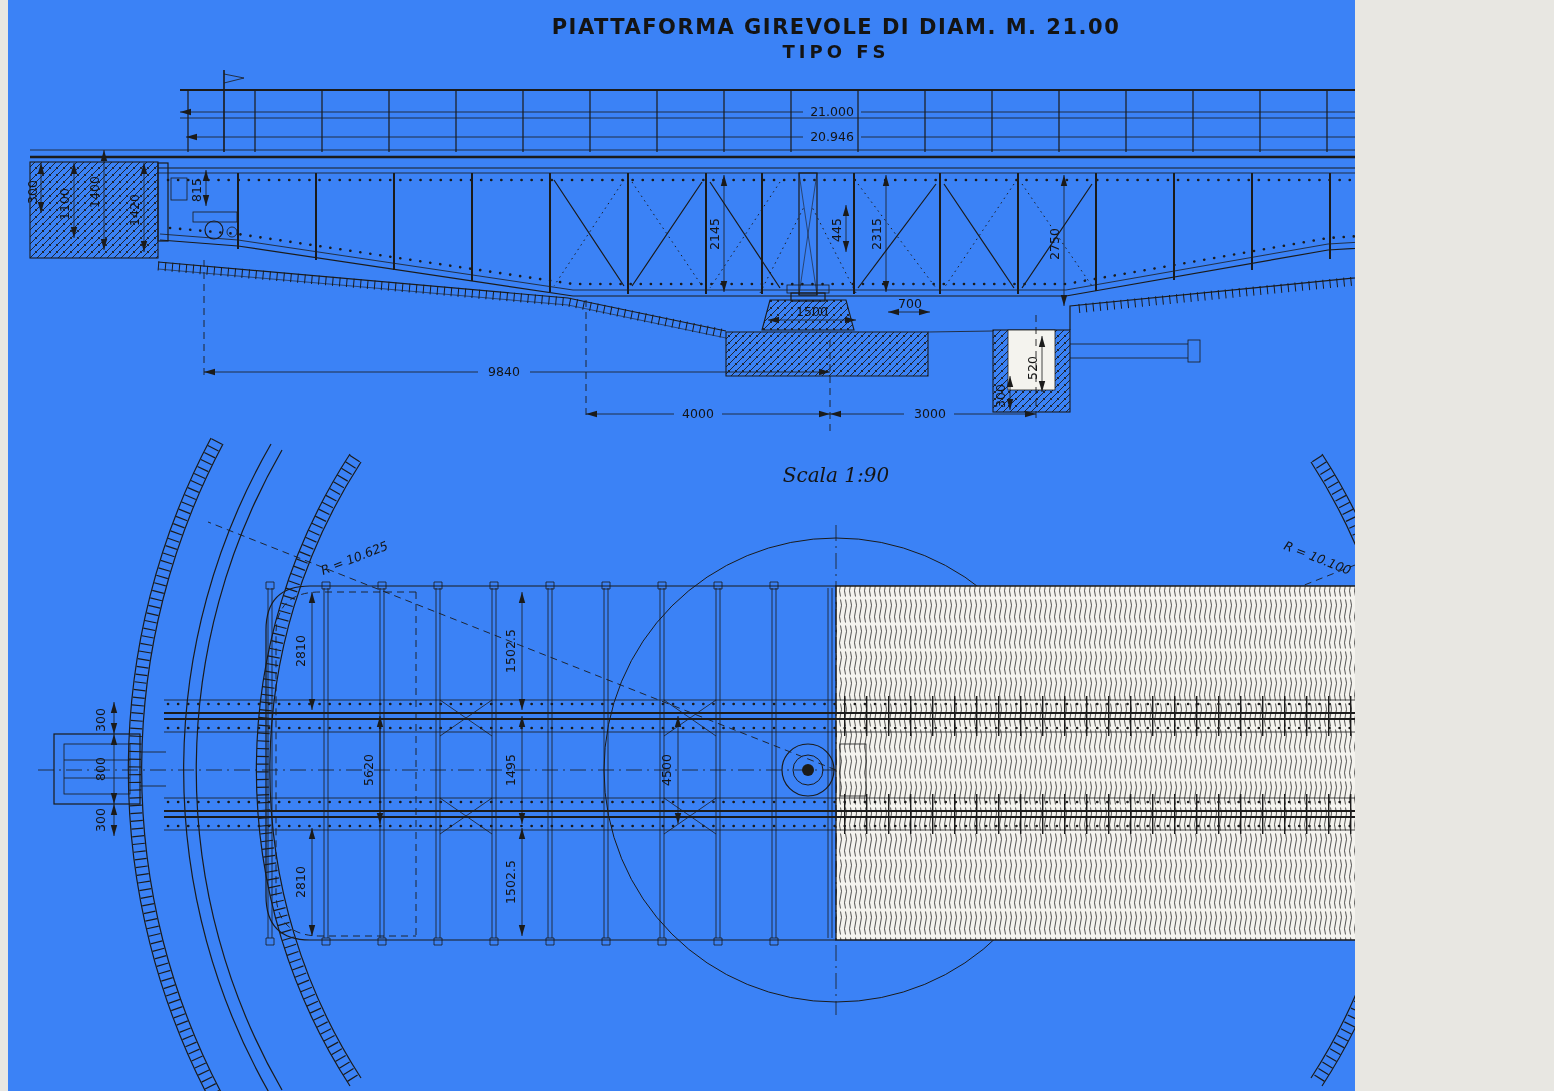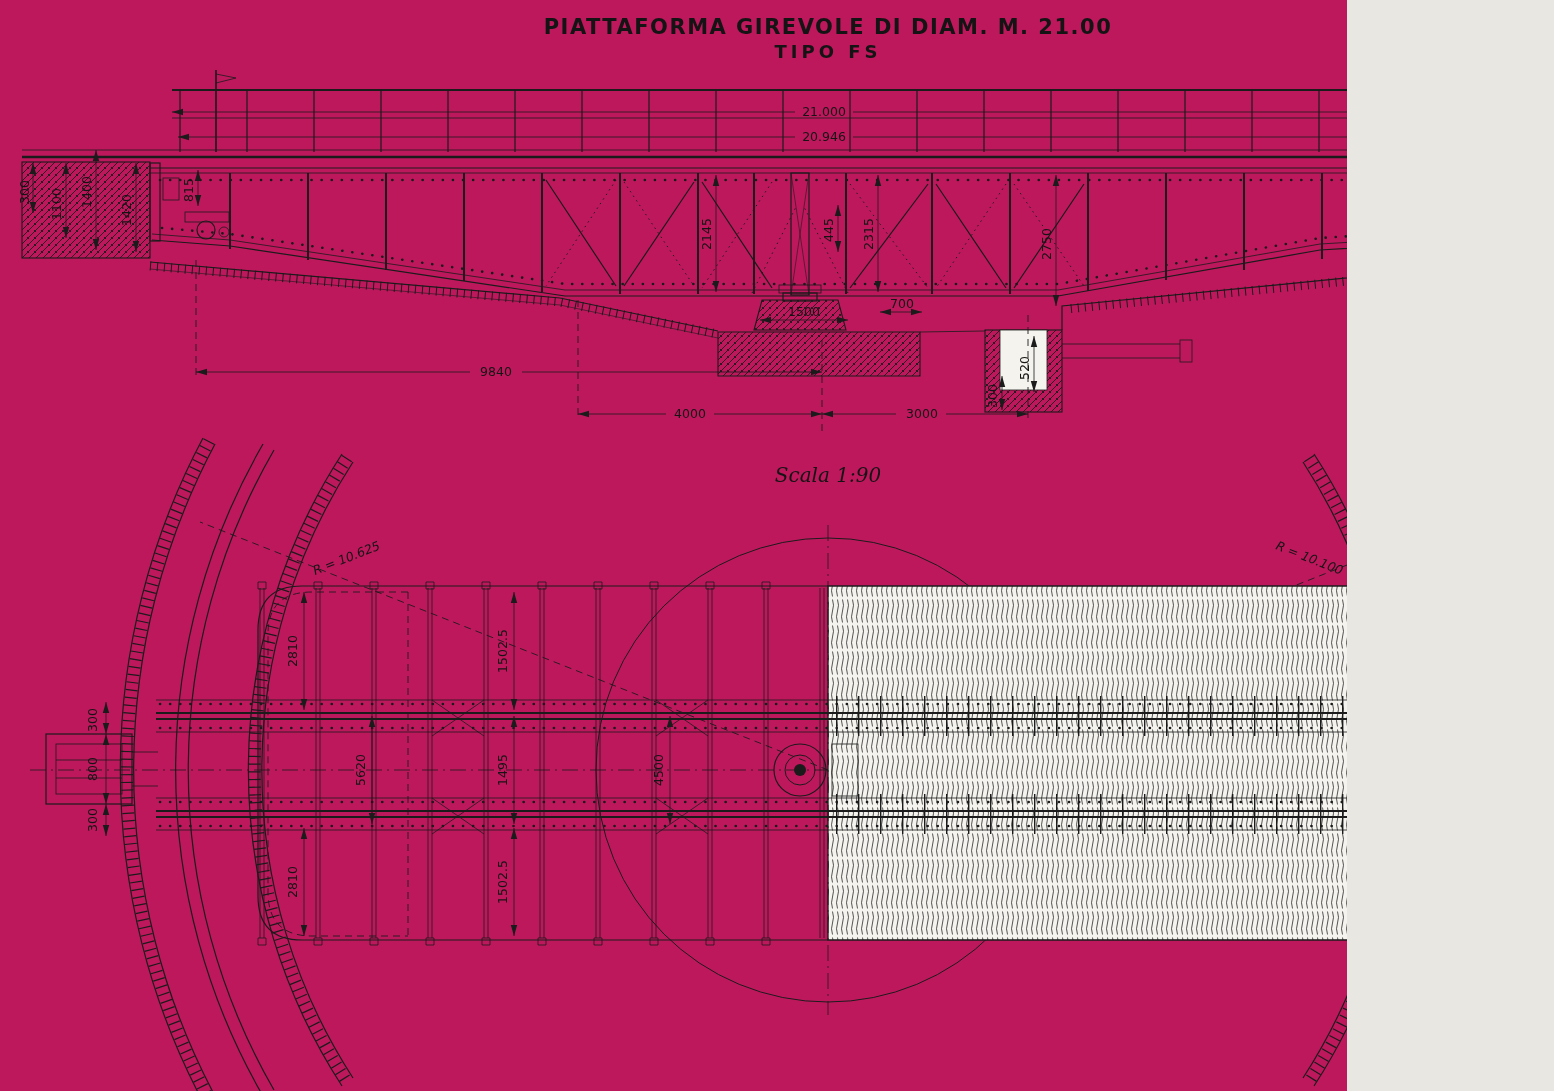--- a/index.html
+++ b/index.html
@@ -1,19 +1,20 @@
 <!DOCTYPE html>
 <html><head>
 <meta charset="utf-8">
 <style>
   html,body { margin:0; padding:0; background:#e8e7e2; }
   #sheet {
     position:relative; width:1347px; height:1091px;
-    background:#be185d; overflow:hidden;
+    background:#3b82f6; overflow:hidden;
     font-family:"DejaVu Sans", sans-serif;
+    margin-left:8px;
   }
   svg { display:block; }
   .ink   { stroke:#1b1b1b; fill:none; stroke-width:1; }
   .w05   { stroke-width:.6; }
   .w08   { stroke-width:.8; }
   .w12   { stroke-width:1.2; }
   .w16   { stroke-width:1.6; }
   .w2    { stroke-width:2; }
   .w25   { stroke-width:2.4; }
   .rivets{ stroke:#1b1b1b; fill:none; stroke-width:2.6; stroke-dasharray:0.1 10; stroke-linecap:round; }

